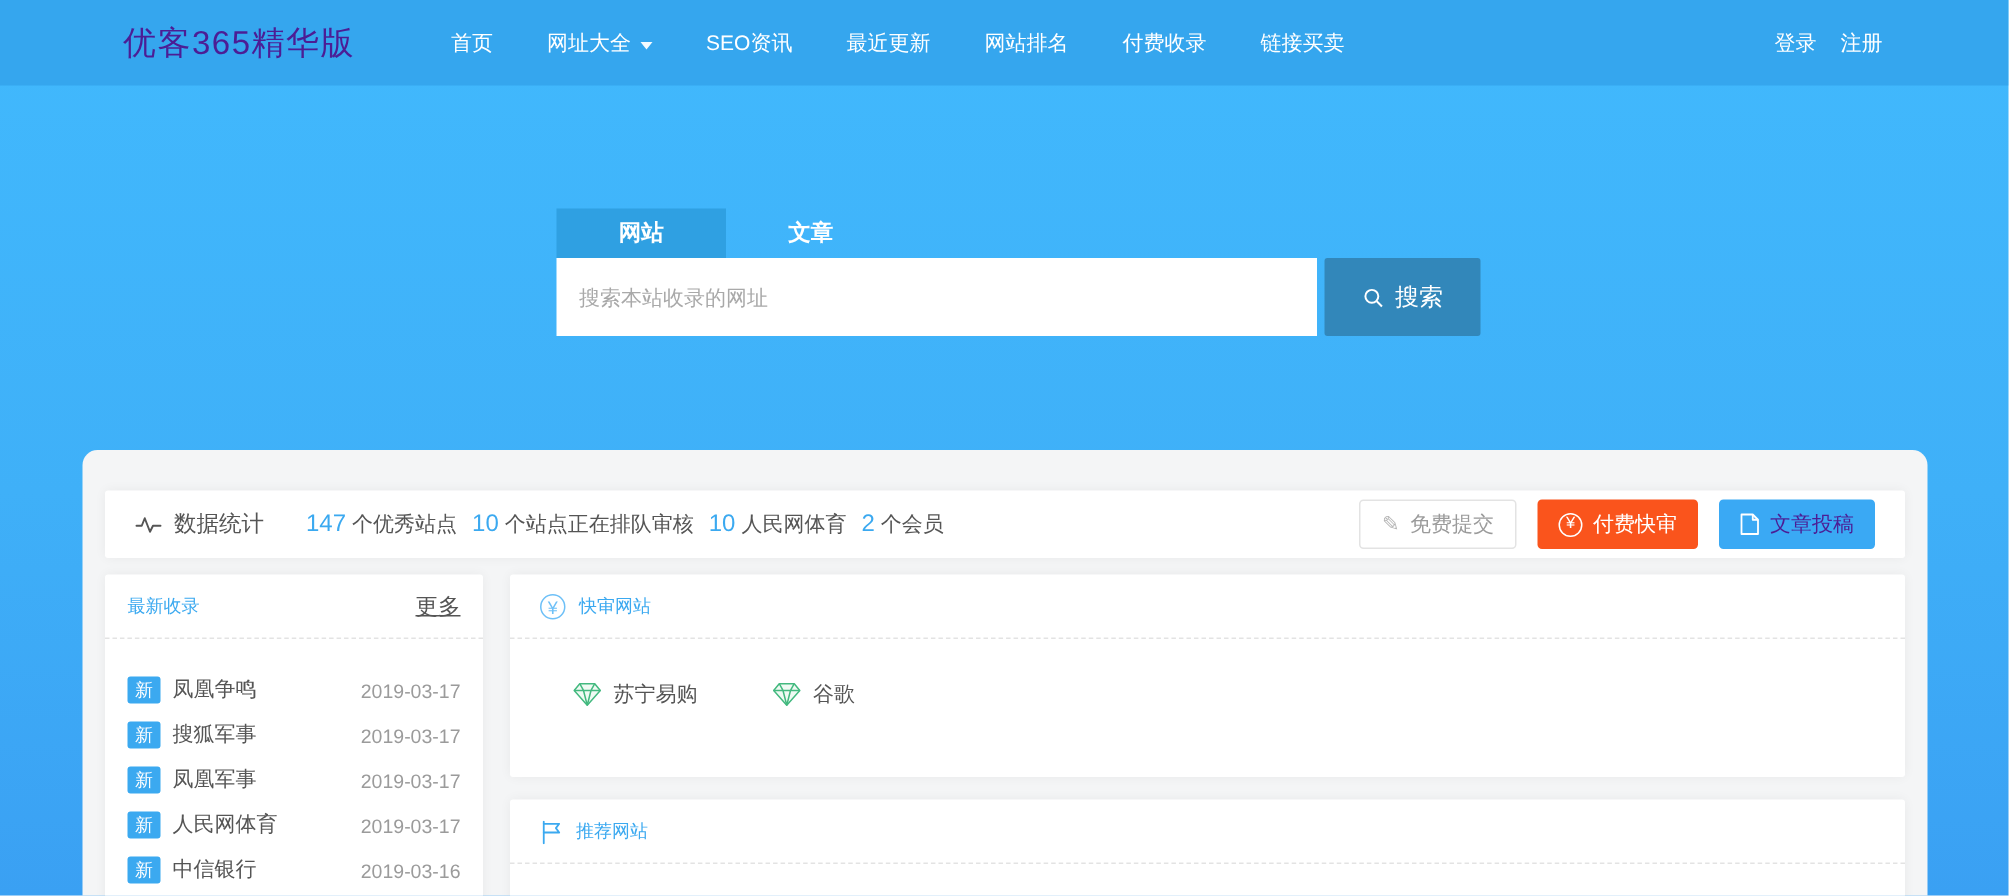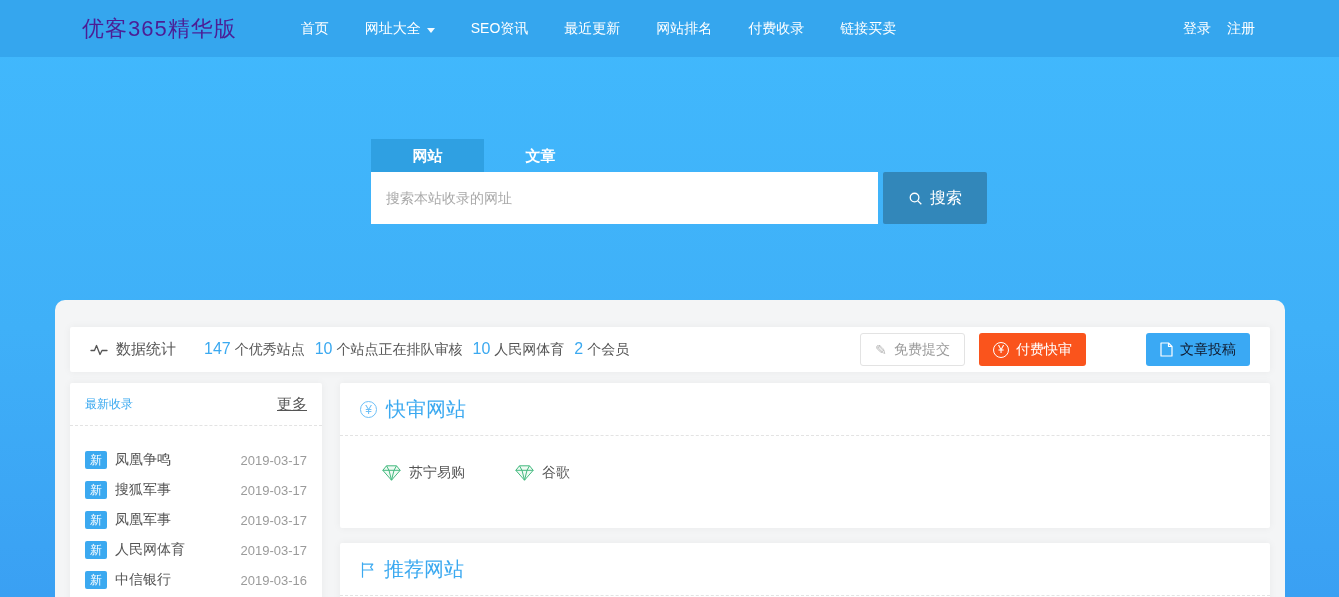--- a/index.html
+++ b/index.html
@@ -72,21 +72,21 @@
   .stat .num { color:#3ba9f0; font-size:16px; font-weight:400; margin-right:4px; }
   .actions { margin-left:auto; display:flex; gap:14px; }
   .action {
     height:33px; padding:0 14px; border-radius:3px; border:0; cursor:pointer;
     display:inline-flex; align-items:center; gap:7px; font-size:14px;
     font-family:"Liberation Sans","DejaVu Sans",sans-serif;
   }
   .action.outline { background:#fff; border:1px solid #e3e3e3; color:#9b9b9b; }
   .action.outline .icon { color:#b5b5b5; font-size:14px; }
   .action.orange { background:#fa541c; color:#fff; }
-  .action.blue { background:#3aa9f4; color:#0f172a;margin-left:46px; }
+  .action.blue { background:#3aa9f4; color:#4c1d95; }
 
   .yuan-circle {
     display:inline-flex; align-items:center; justify-content:center;
     width:16px; height:16px; border:1px solid currentColor; border-radius:50%;
     font-size:11px; line-height:1;
   }
   .yuan-circle.hdr { width:17px; height:17px; font-size:12px; }
 
   
   .content { display:flex; gap:18px; align-items:flex-start; }
@@ -103,21 +103,21 @@
   .site-row { display:flex; align-items:center; height:20px; margin-bottom:10px; }
   .new-badge {
     background:#3ba9f0; color:#fff; font-size:12px; line-height:1;
     padding:3px 5px; border-radius:2px; margin-right:8px; flex:none;
   }
   .site-row .name { flex:1; color:#555; font-size:14px; }
   .site-row .date { color:#9b9b9b; font-size:13px; }
 
   .right-col { flex:1; display:flex; flex-direction:column; gap:15px; }
   .panel-header { display:flex; align-items:center; gap:9px; padding:13px 20px 12px; }
-  .panel-header .title { color:#3ba9f0; font-size:20px; }
+  .panel-header .title { color:#3ba9f0; font-size:12px; }
   .panel-title-icon { color:#6ec0f7; display:inline-flex; }
   .fast-sites { padding:28px 20px 46px 42px; display:flex; gap:50px; }
   .fast-site { display:inline-flex; align-items:center; gap:8px; color:#555; font-size:14px; }
   .panel-body-empty { height:150px; }
 
   .icon { display:inline-flex; align-items:center; }
 </style>
 </head>
 <body>
 

